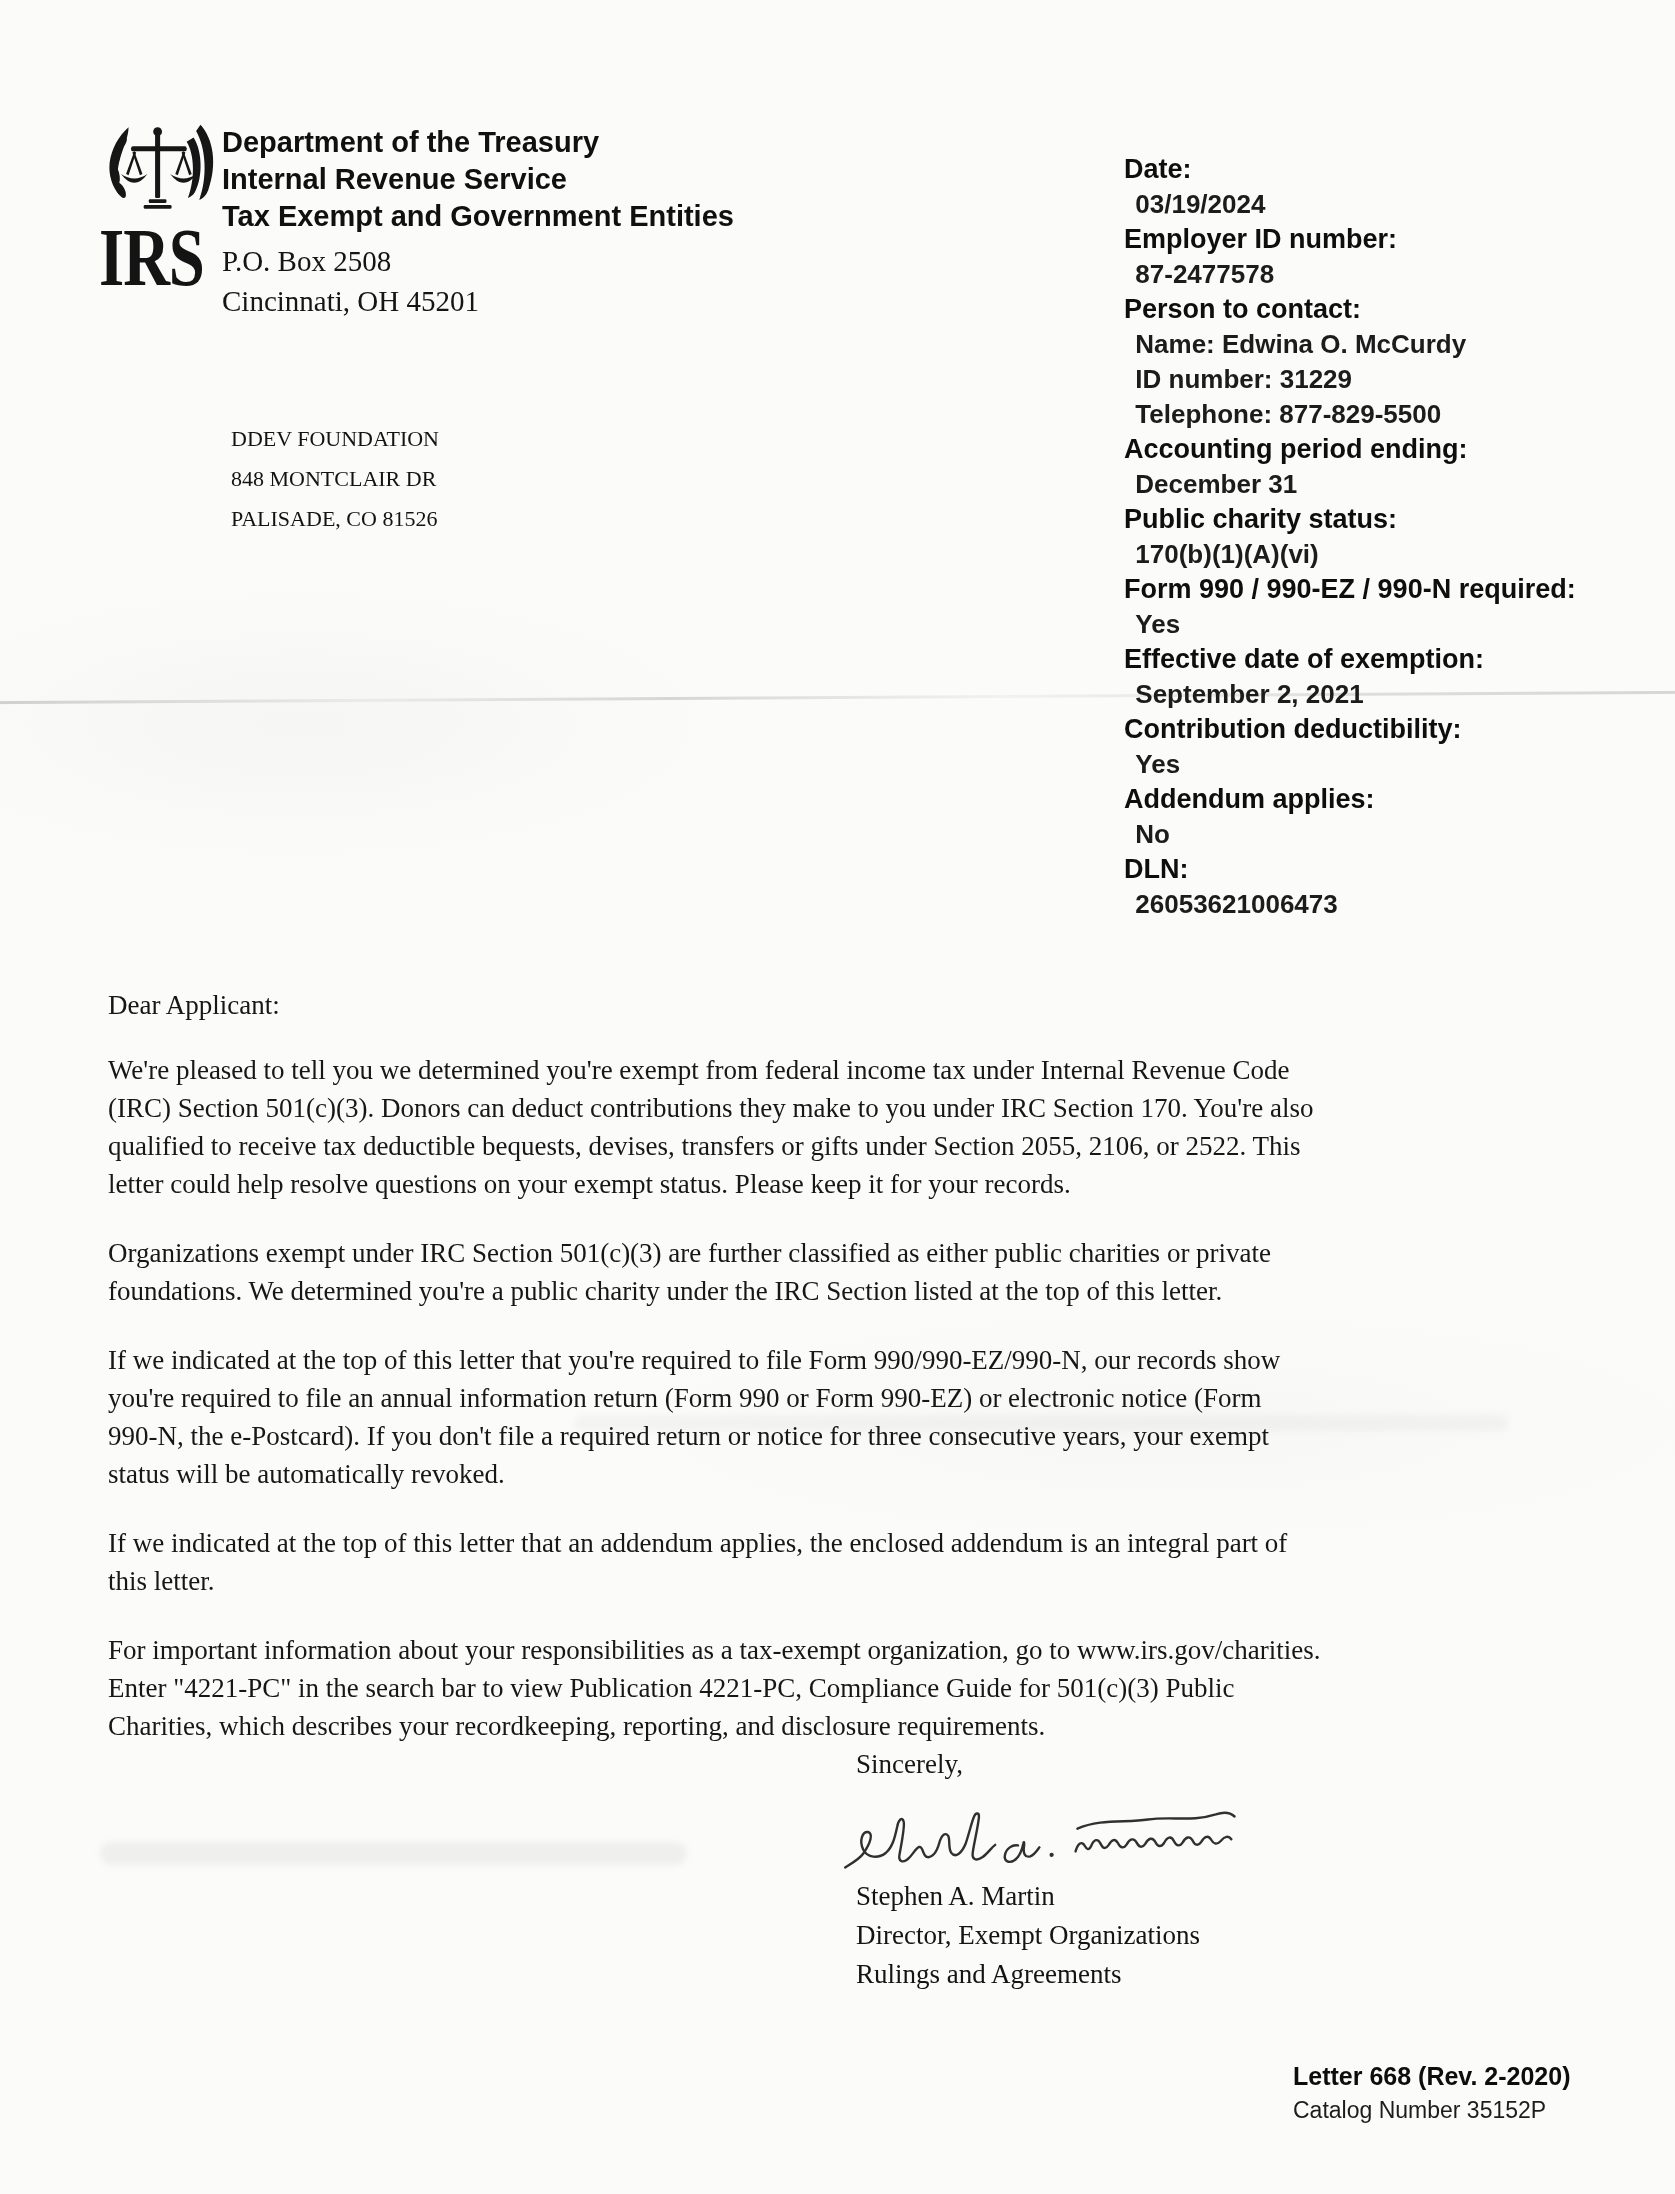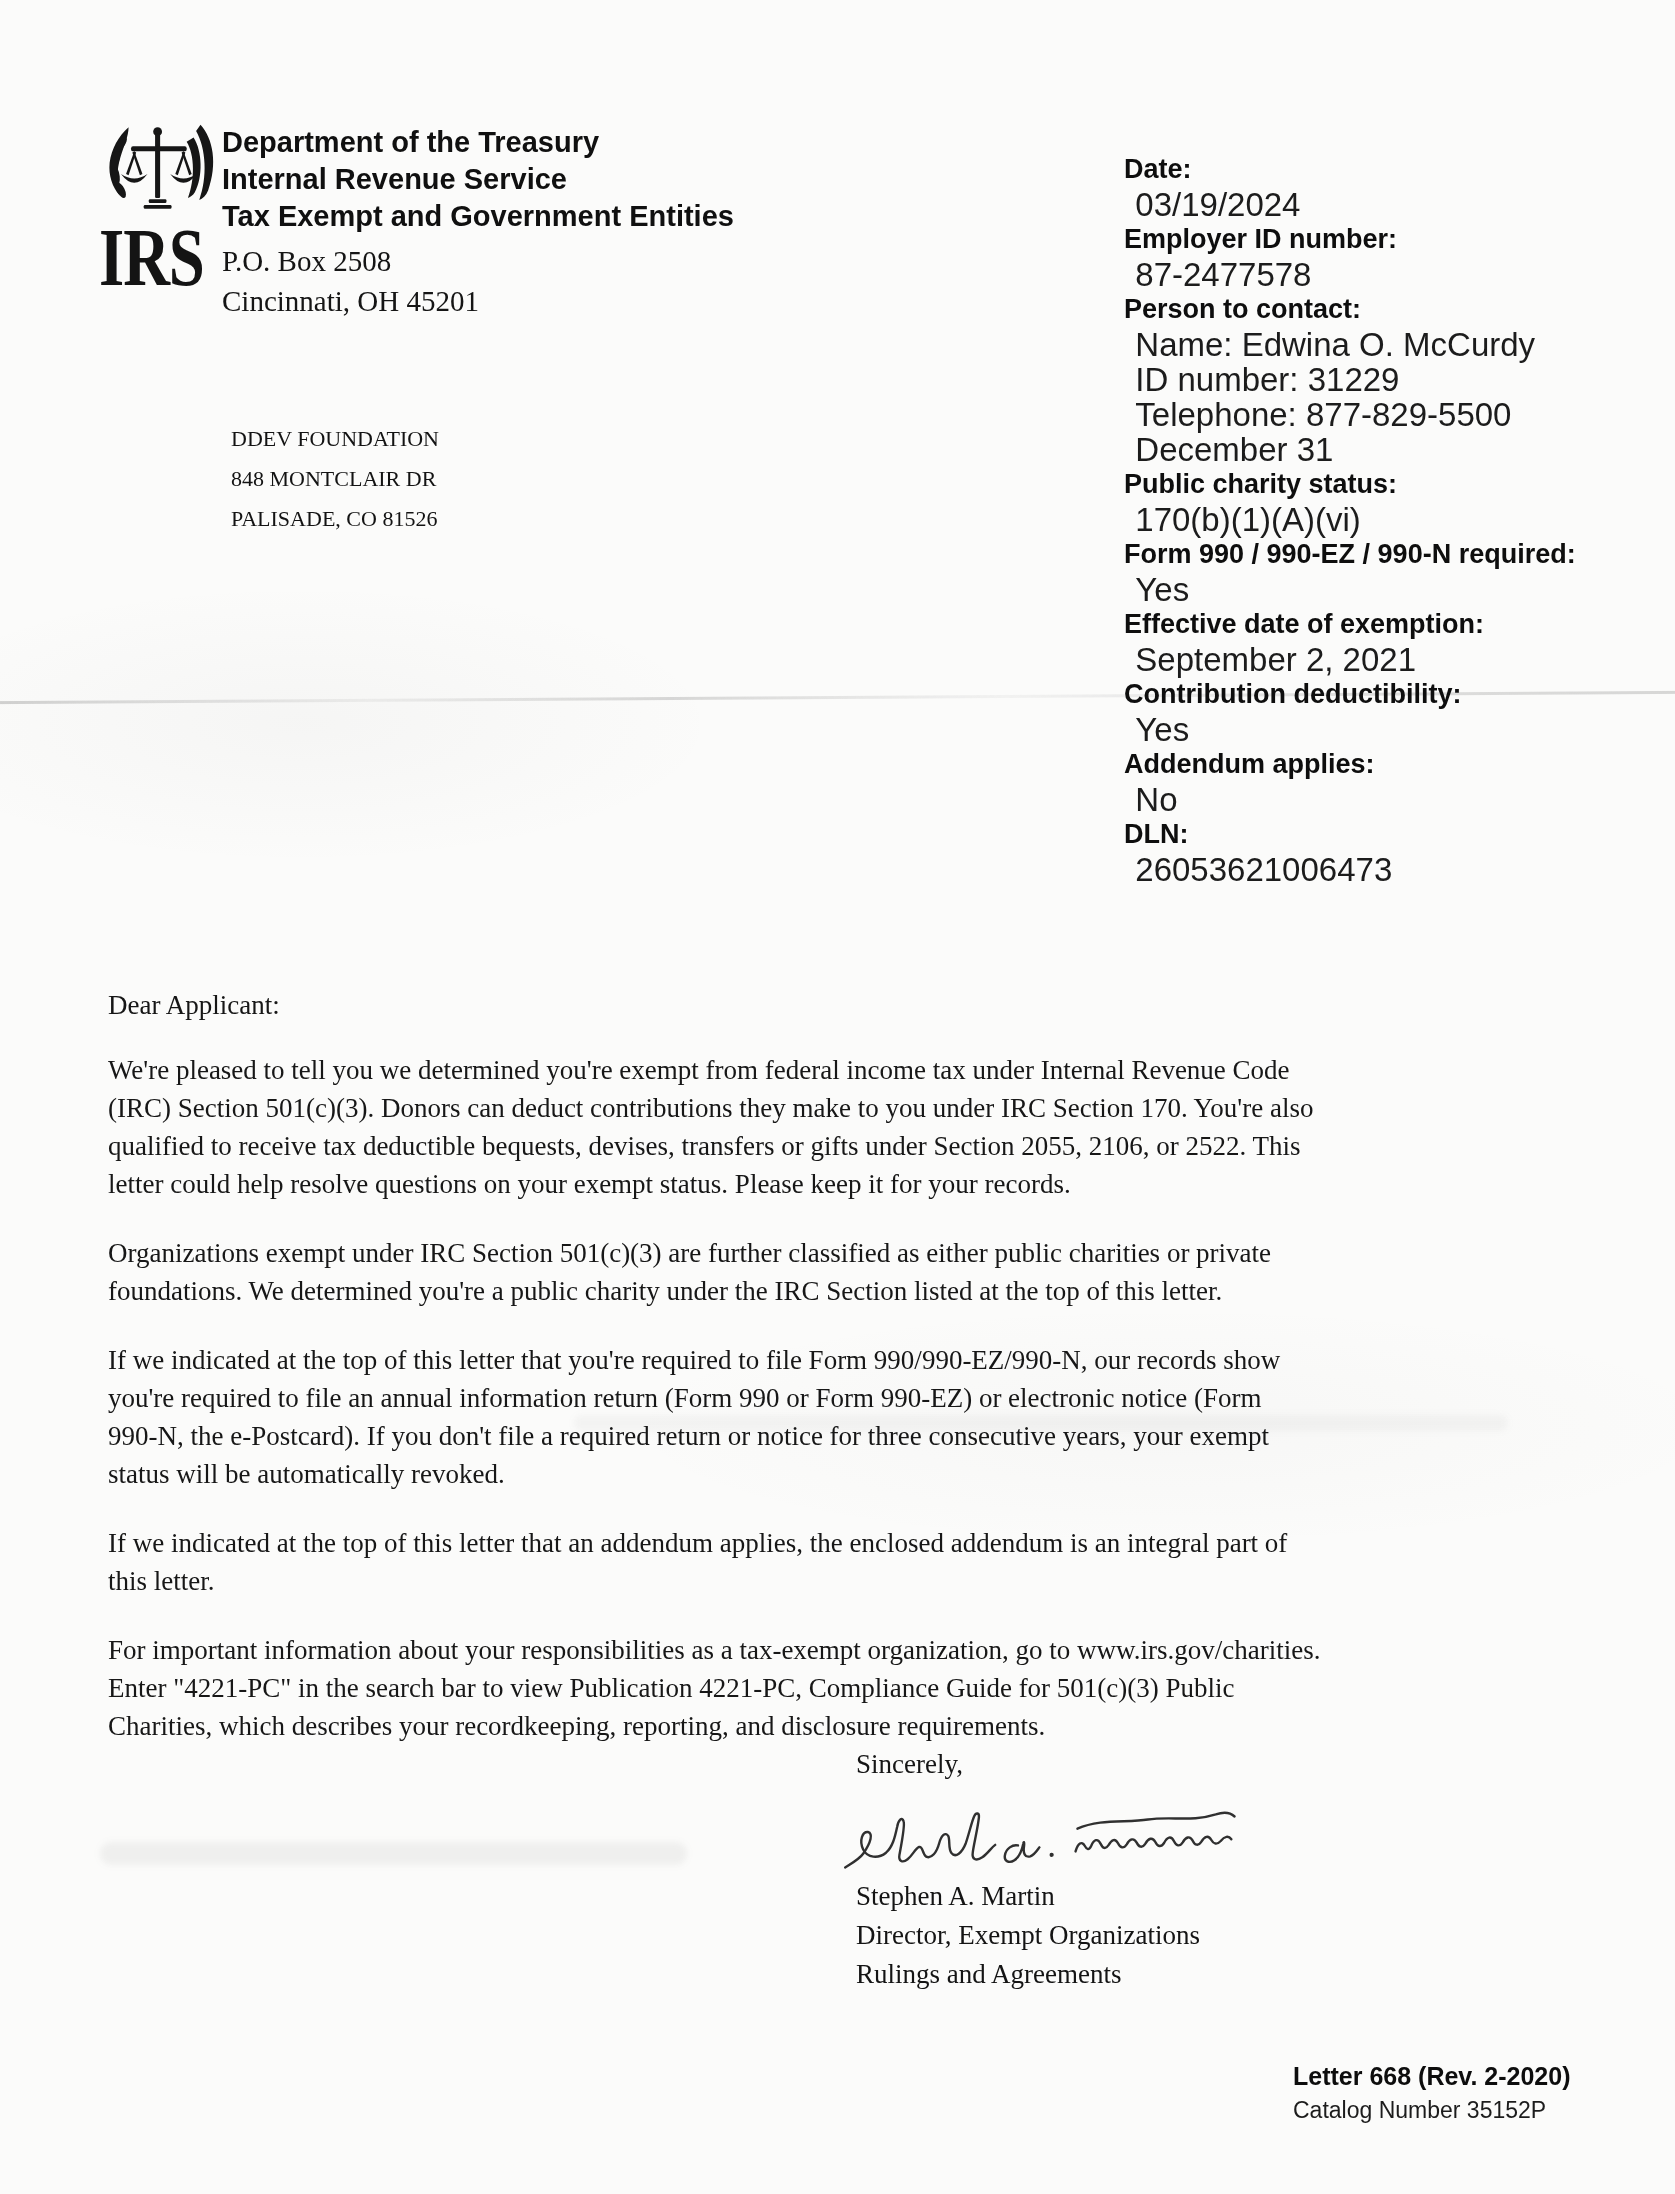--- a/index.html
+++ b/index.html
@@ -49,21 +49,21 @@
     font-family: Liberation Serif, serif;
     font-size: 22px; line-height: 40px; color: #131313; margin-top: 8px;
   }
 
   
   .info { position: absolute; left: 1124px; top: 152px; width: 507px; }
   .info .lbl {
     font-weight: bold; font-size: 27px; line-height: 35px; color: #0e0e0e;
   }
   .info .val {
-    font-size: 33px; line-height: 35px; color: #1c1c1c; padding-left: 11.3px;
+    font-size: 26px; line-height: 35px; color: #1c1c1c; padding-left: 11.3px; font-weight: bold;
   }
 
   
   .body-text { position: absolute; left: 108px; top: 986px; width: 1534px; }
   .salutation {
     font-family: "Liberation Serif", serif;
     font-size: 27px; line-height: 38px; color: #161616;
     margin-bottom: 27px;
   }
   .para {
@@ -174,20 +174,21 @@
       <div class="lbl">Employer ID number:</div>
       <div class="val">87-2477578</div>
     </div>
     <div>
       <div class="lbl">Person to contact:</div>
       <div class="val">Name: Edwina O. McCurdy</div>
       <div class="val">ID number: 31229</div>
       <div class="val">Telephone: 877-829-5500</div>
     </div>
     <div>
+      <div class="lbl">Accounting period ending:</div>
       <div class="val">December 31</div>
     </div>
     <div>
       <div class="lbl">Public charity status:</div>
       <div class="val">170(b)(1)(A)(vi)</div>
     </div>
     <div>
       <div class="lbl">Form 990 / 990-EZ / 990-N required:</div>
       <div class="val">Yes</div>
     </div>

